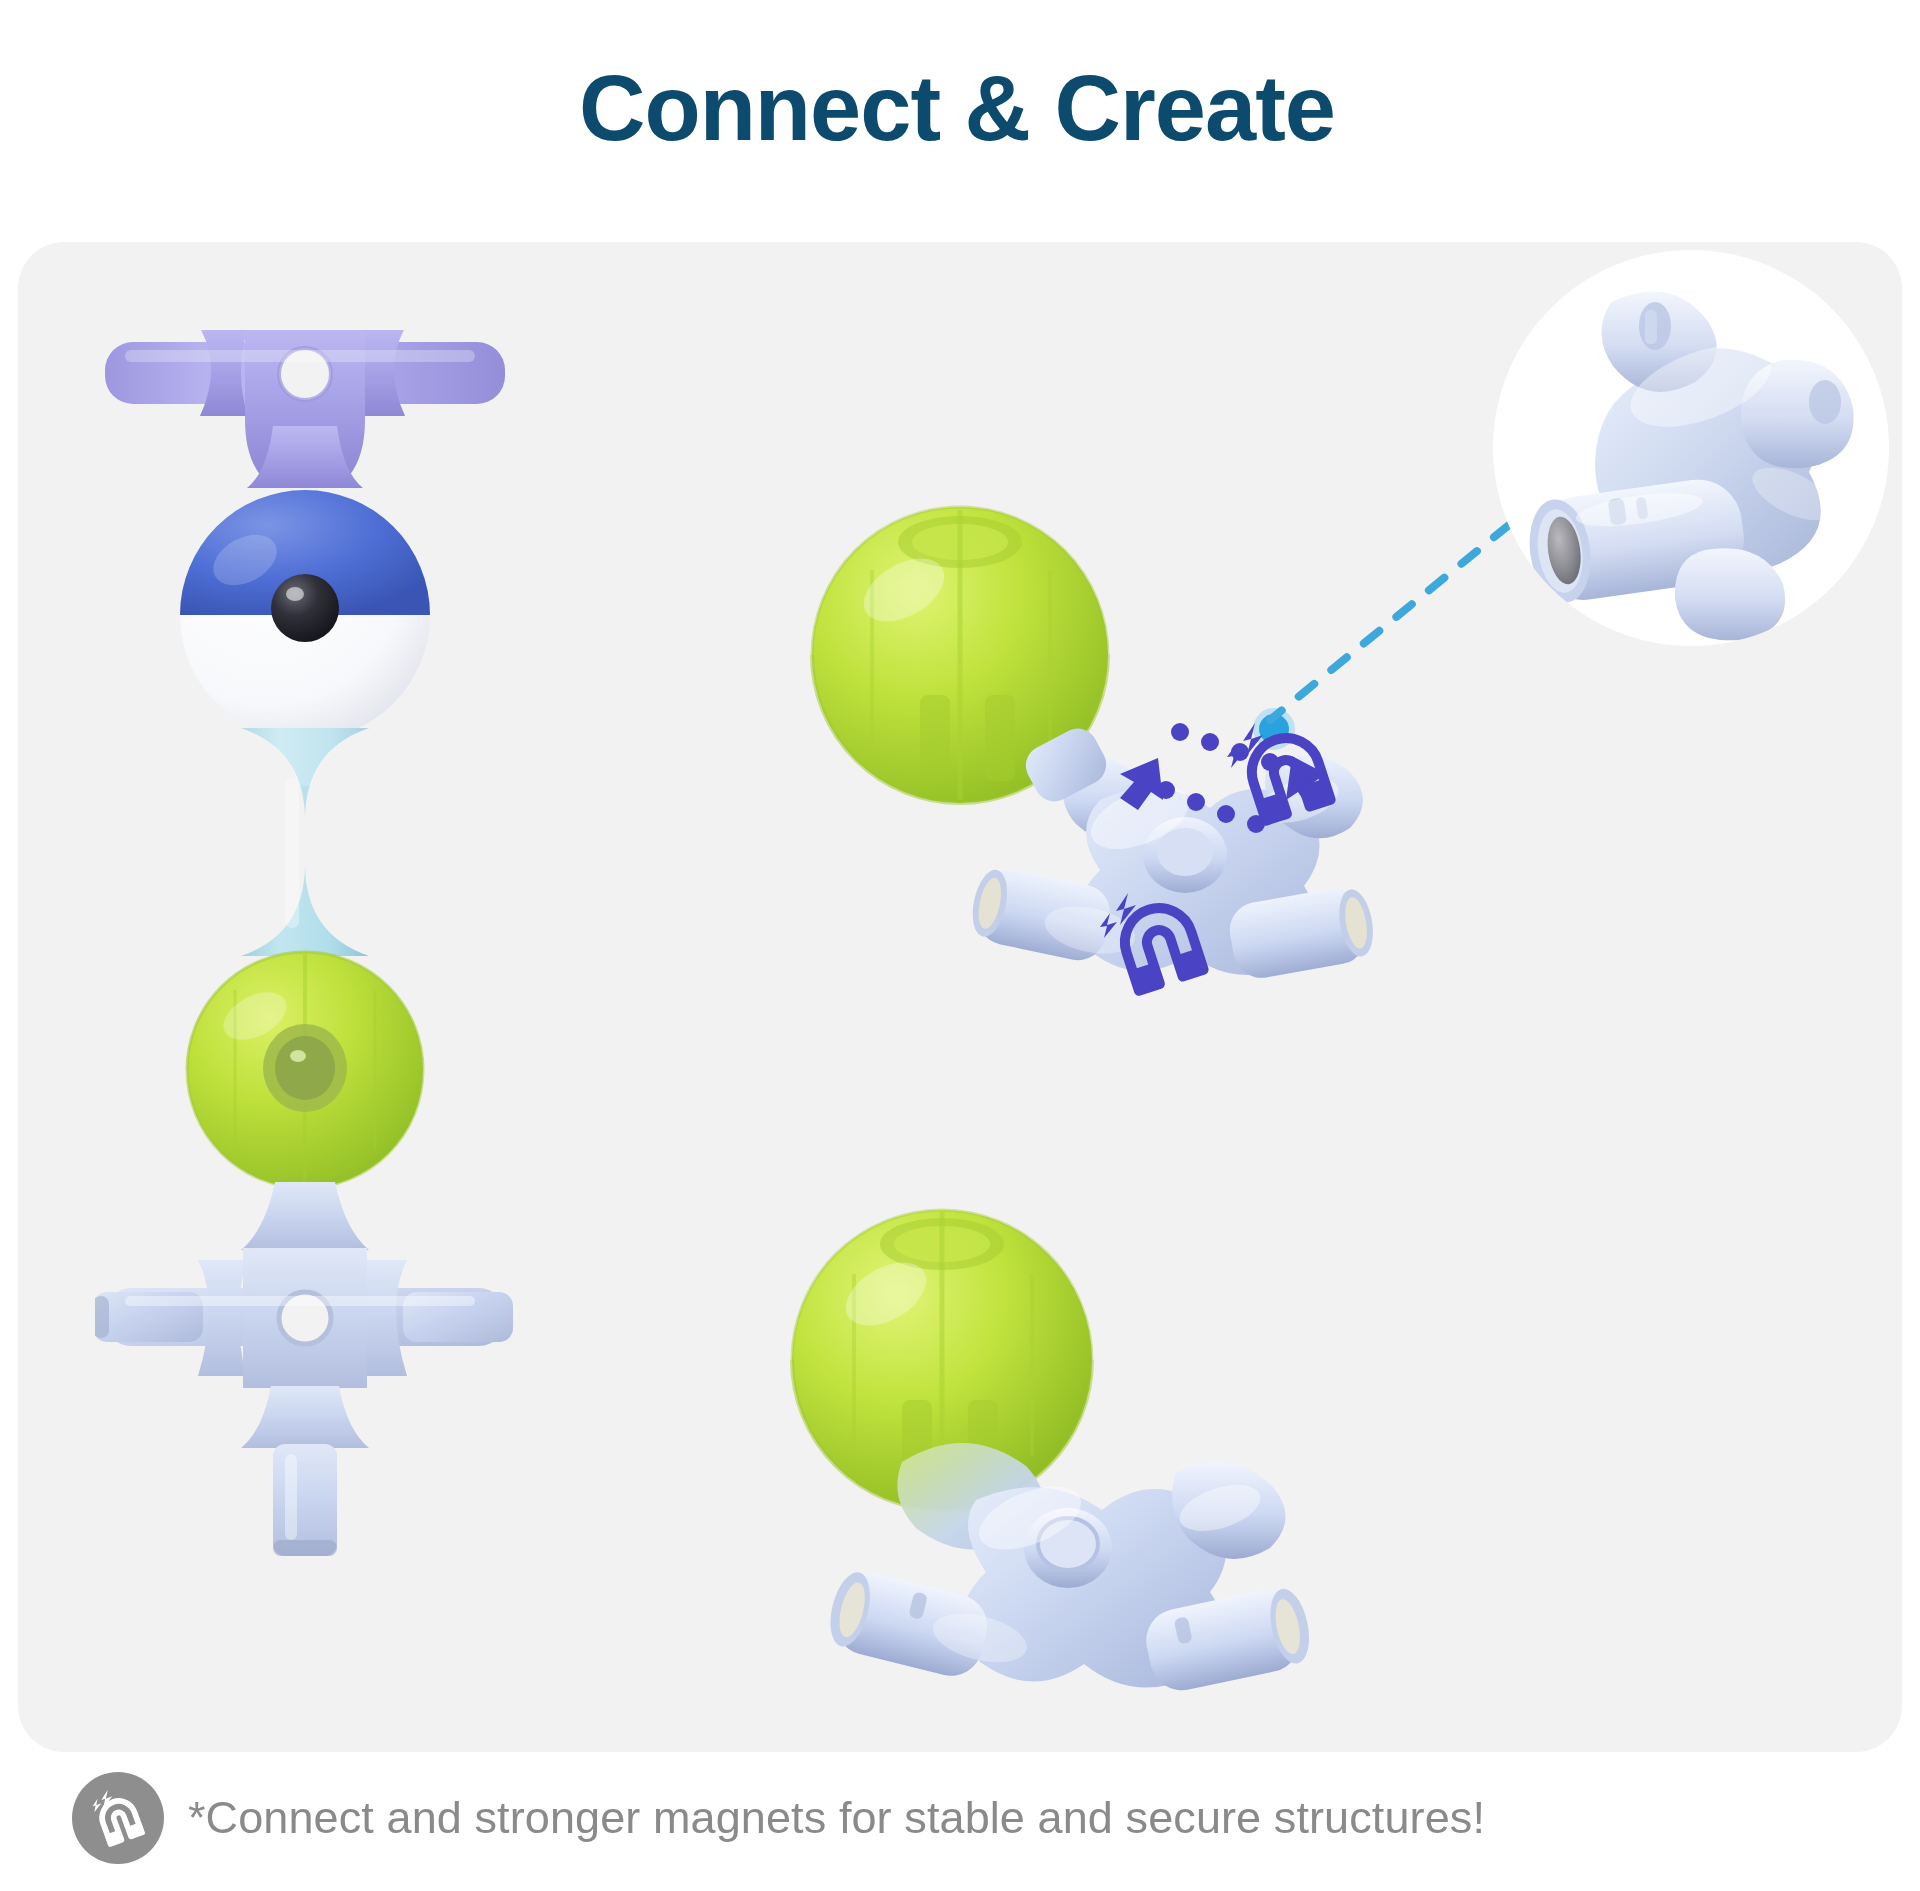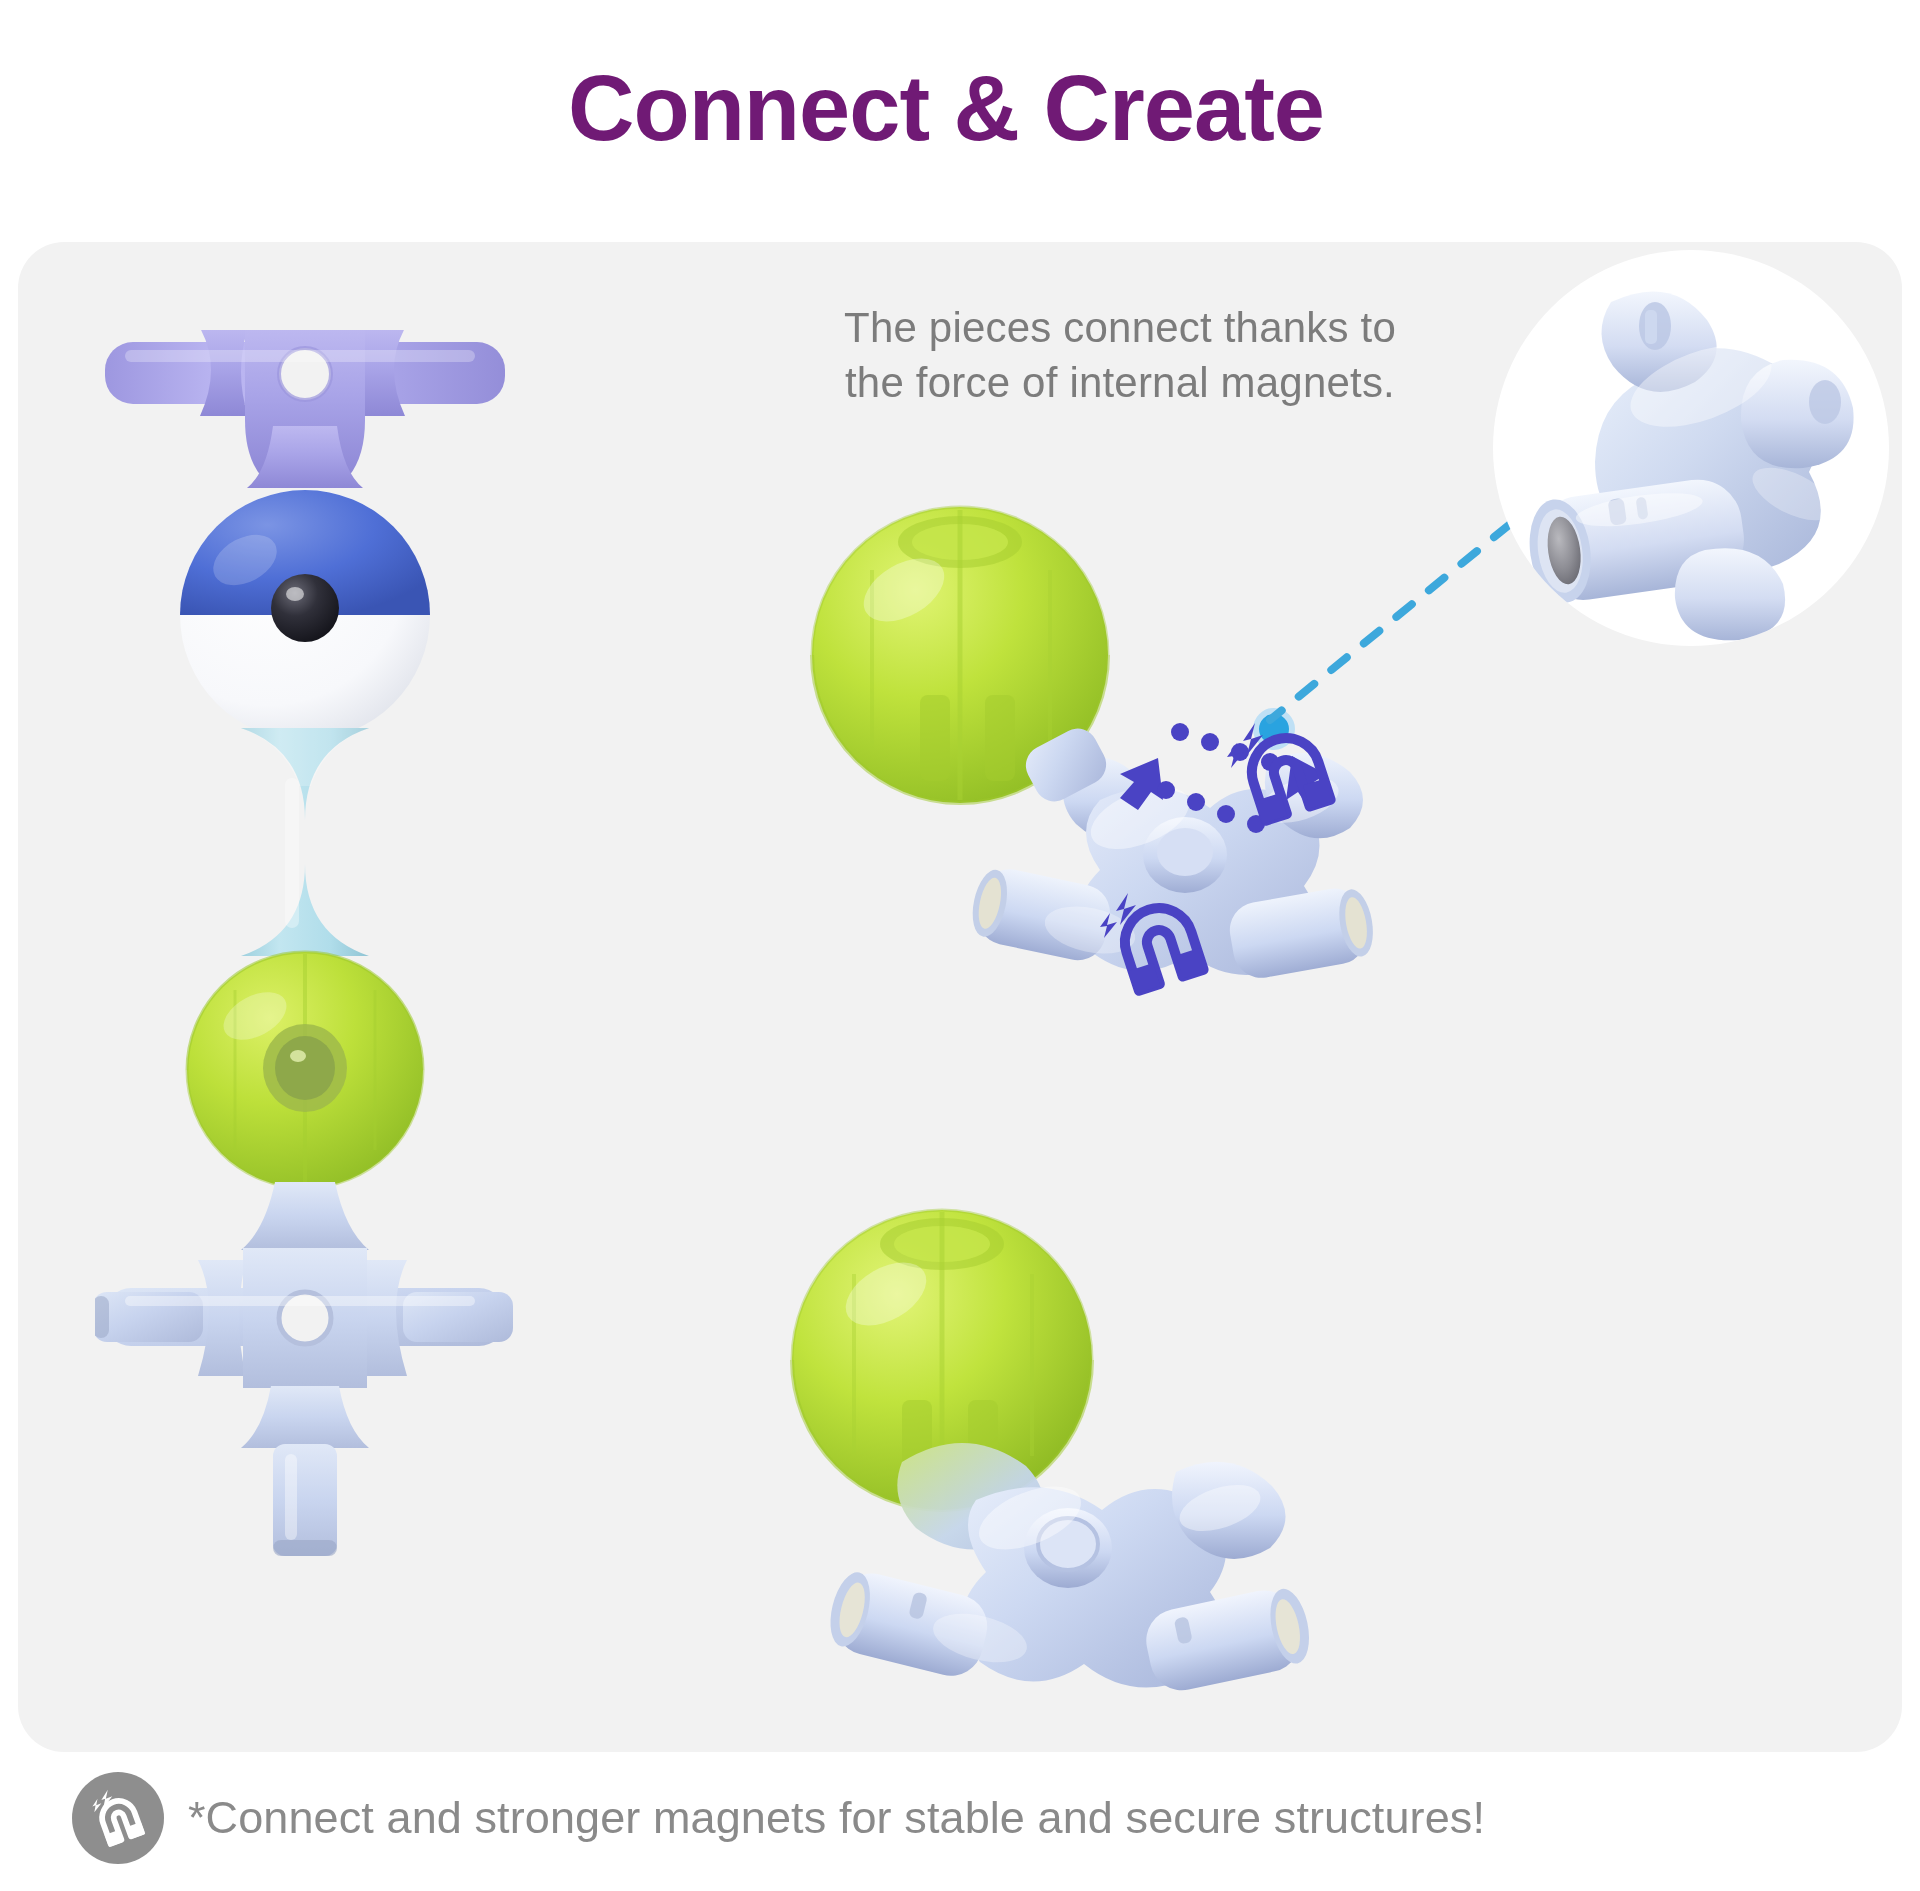--- a/index.html
+++ b/index.html
@@ -9,26 +9,26 @@
     background: #ffffff;
     font-family: "Liberation Sans", sans-serif;
     overflow: hidden;
   }
 
   .page { position: relative; width: 1920px; height: 1891px; background:#fff; }
 
   
   .title {
     position: absolute;
-    top: 58px; left: 0; width: 1892px;
+    top: 58px; left: 11px; width: 1892px;
     text-align: center;
     font-size: 92px;
     font-weight: 700;
     letter-spacing: -1px;
-    color: #701a75;
+    color: #0c4a6e;
     line-height: 1.1;
   }
 
   
   .card {
     position: absolute;
     left: 18px; top: 242px;
     width: 1884px; height: 1510px;
     background: #f2f2f2;
     border-radius: 46px;
@@ -97,24 +97,20 @@
 </style>
 </head>
 <body>
 
 <div class="page">
 
   <div class="title">Connect &amp; Create</div>
 
   <div class="card"></div>
 
-  <div class="caption">
-    <span>The pieces connect thanks to</span>
-    <span>the force of internal magnets.</span>
-  </div>
 
   <svg class="stack" viewBox="0 0 470 1370" xmlns="http://www.w3.org/2000/svg">
     <defs>
       <linearGradient id="gLav" x1="0" y1="0" x2="0" y2="1">
         <stop offset="0%" stop-color="#bdb8f0"></stop>
         <stop offset="45%" stop-color="#a9a4e8"></stop>
         <stop offset="100%" stop-color="#8e88d6"></stop>
       </linearGradient>
       <linearGradient id="gLavH" x1="0" y1="0" x2="1" y2="0">
         <stop offset="0%" stop-color="#9d97e0"></stop>

